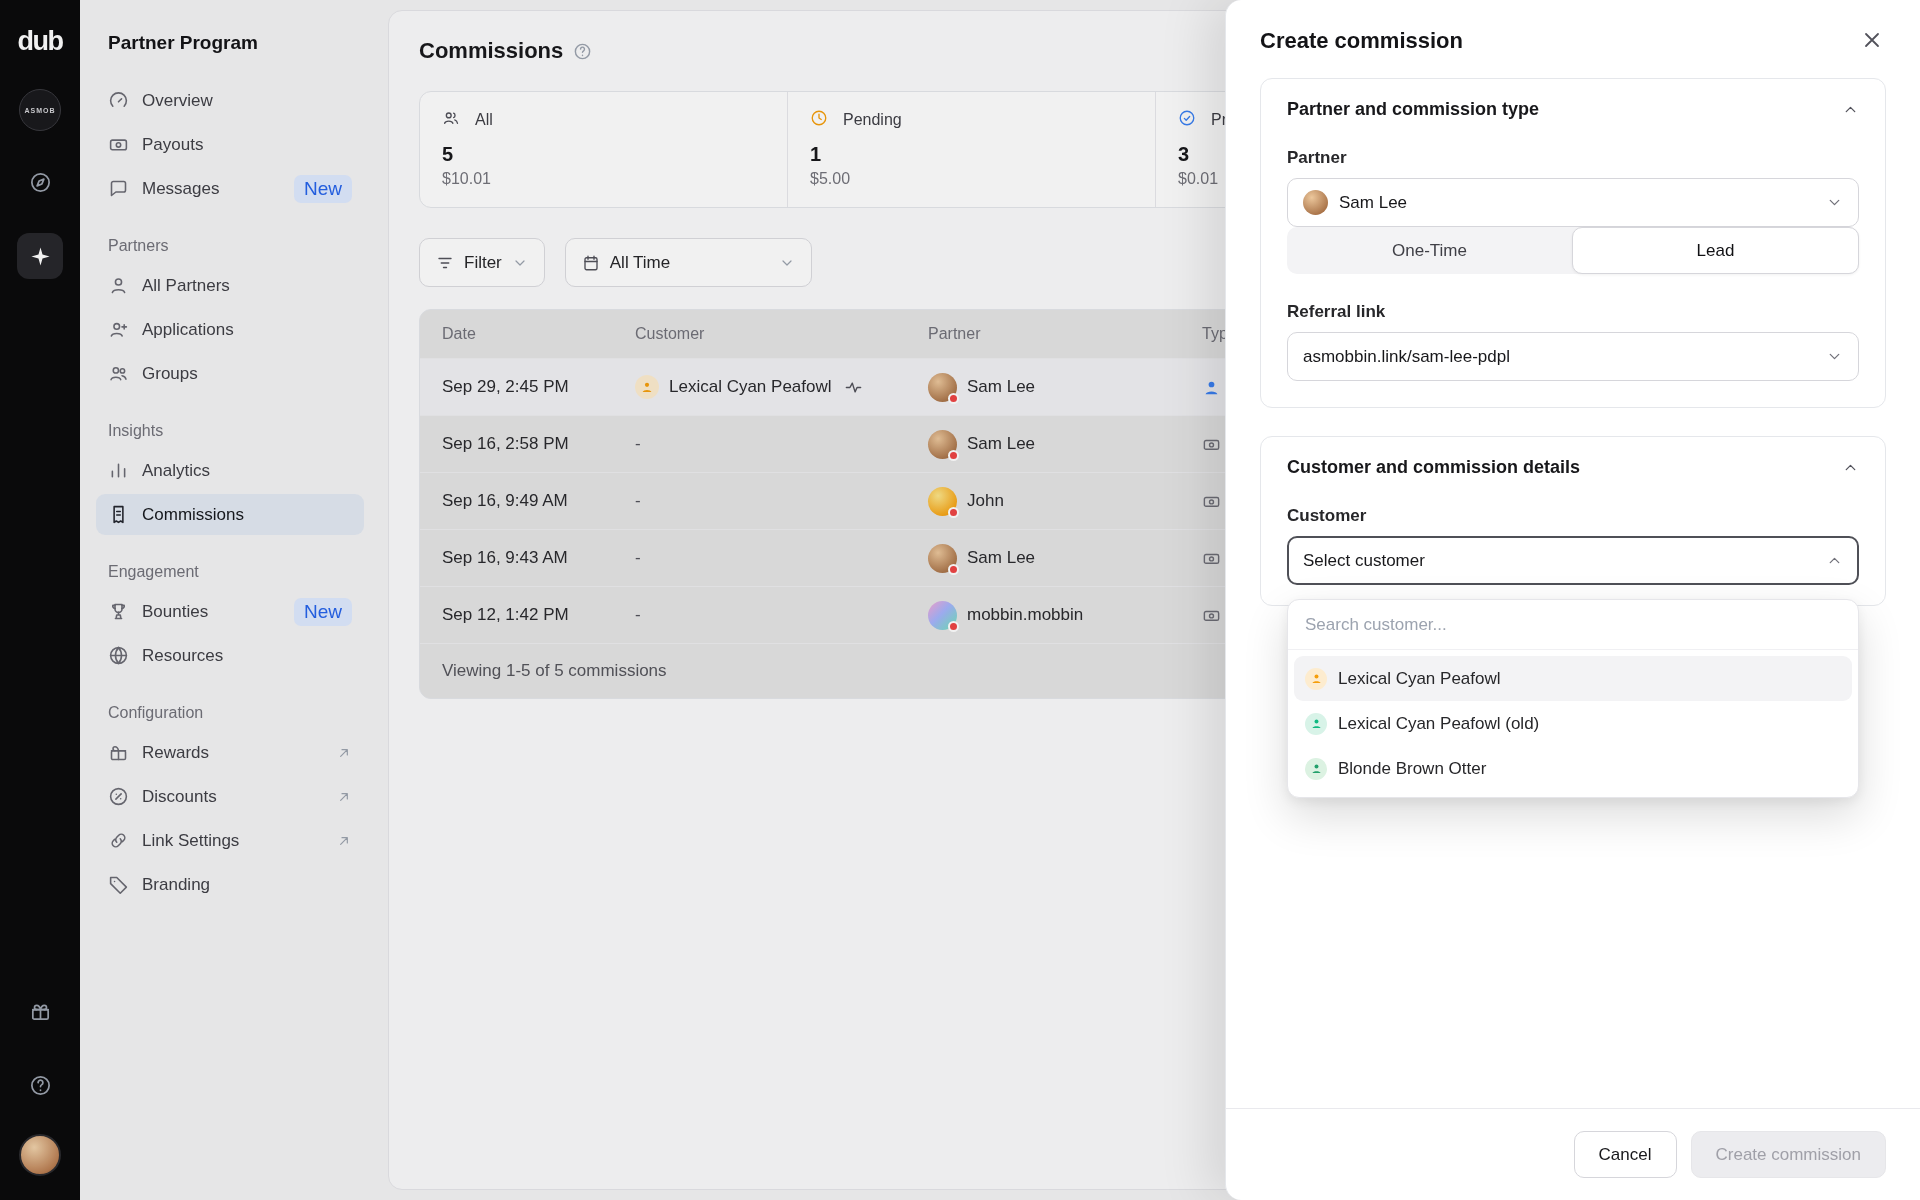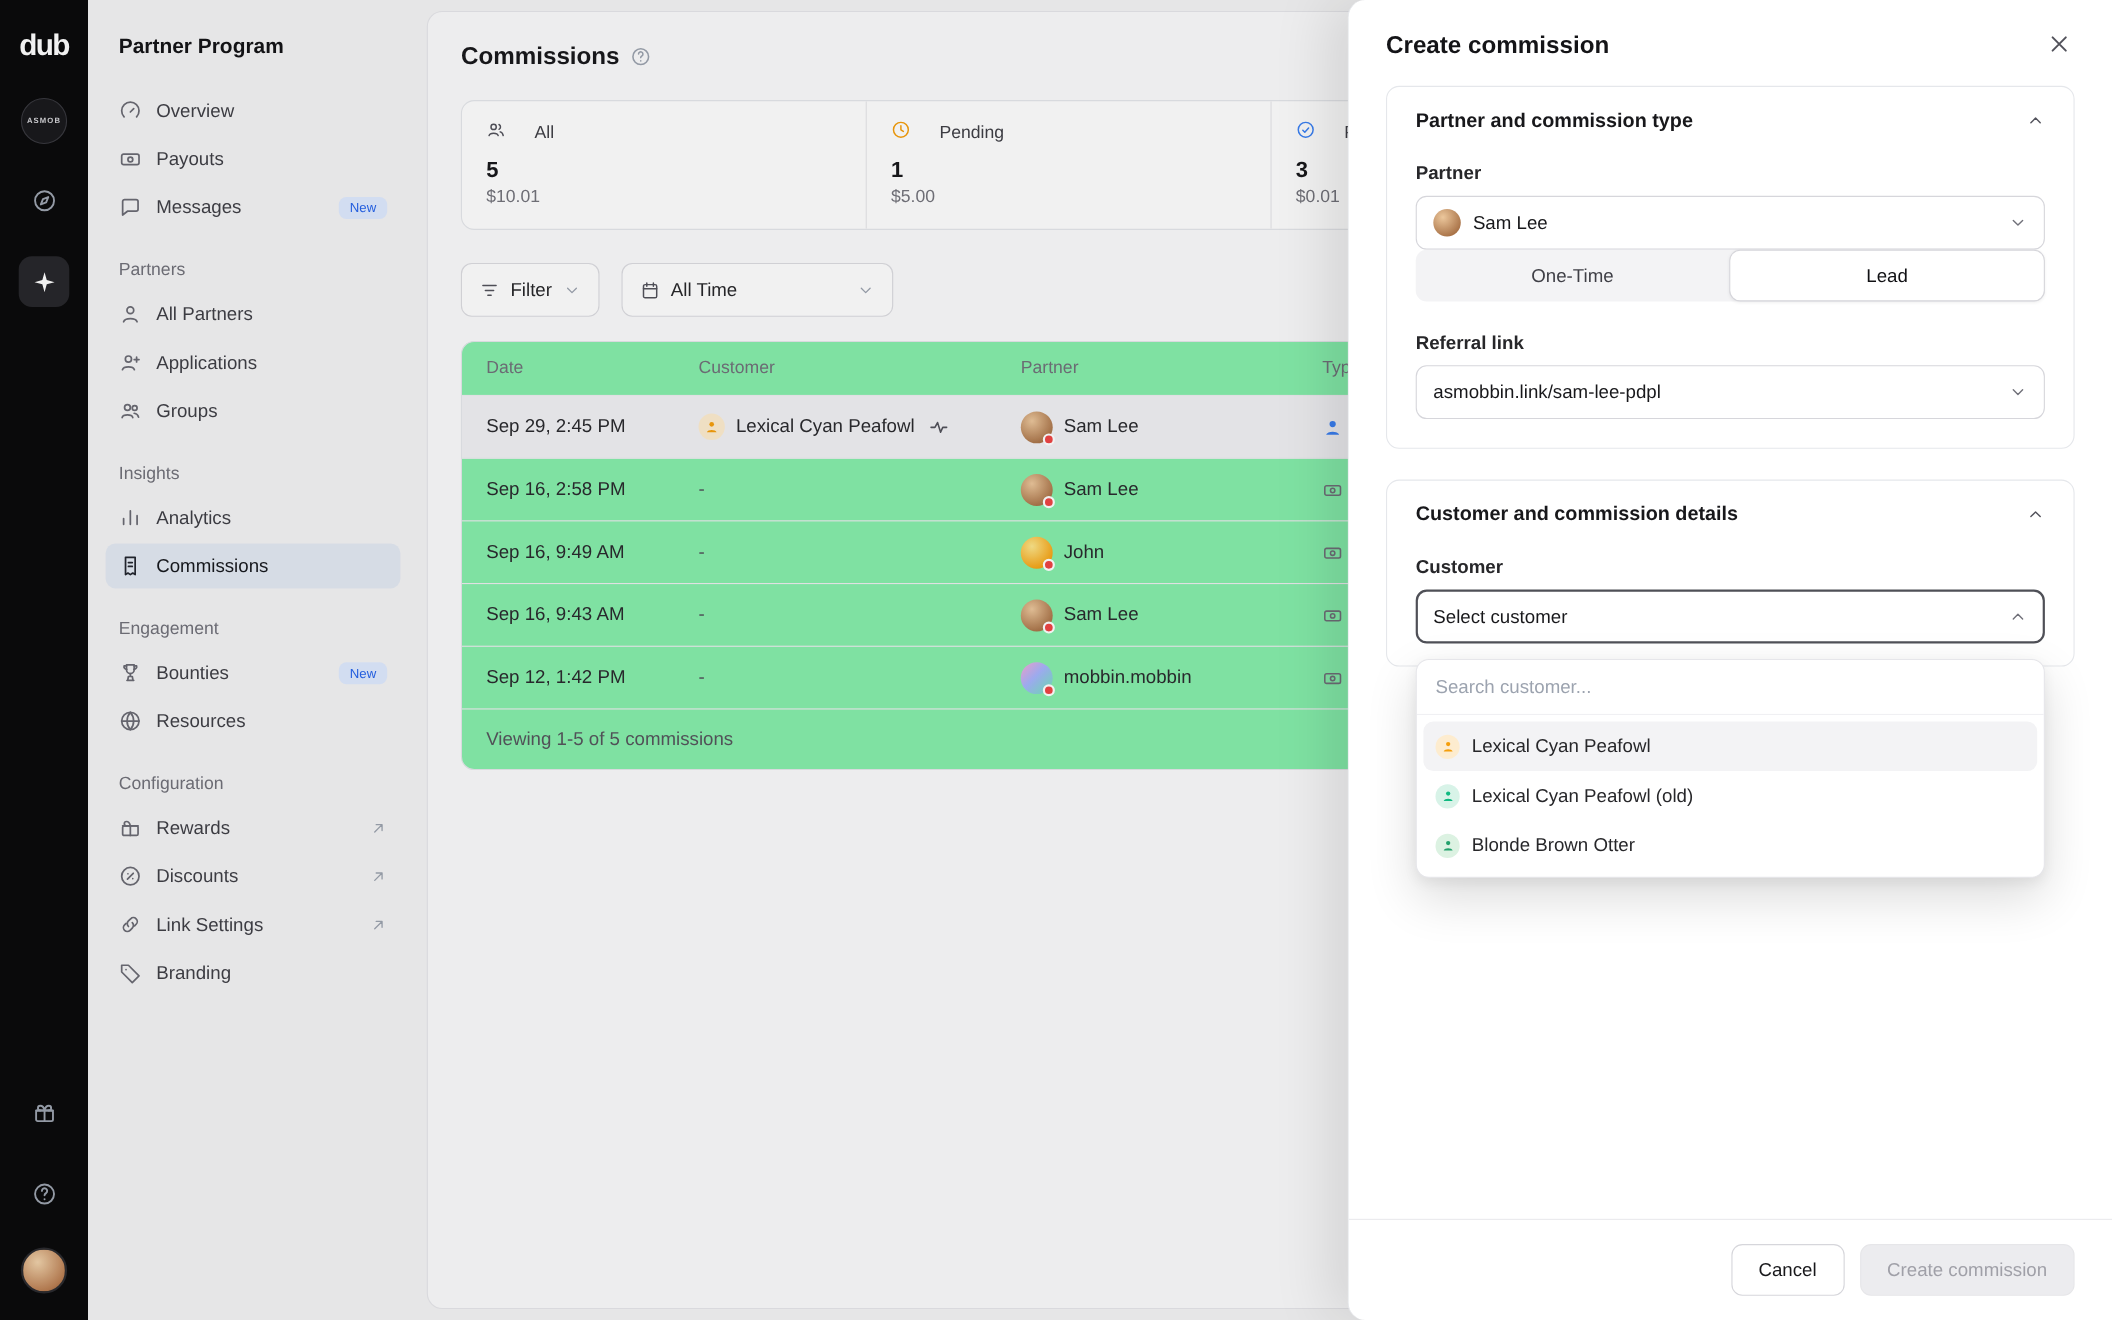--- a/index.html
+++ b/index.html
@@ -24,55 +24,55 @@
   .sidebar { width:300px; flex-shrink:0; padding:32px 16px 20px; background:#f4f4f5; }
   .sb-title { font-size:19px; font-weight:700; color:#141417; margin:0 0 26px 12px; }
   .sb-group { display:flex; flex-direction:column; gap:3px; }
   .sb-heading { font-size:16px; color:#71717a; font-weight:500; margin:28px 12px 10px; }
   .sb-item { height:41px; border-radius:9px; display:flex; align-items:center; gap:13px; padding:0 12px;
     color:#3f3f46; font-size:17px; cursor:pointer; }
   .sb-ic { width:21px; height:21px; color:#6b6b74; display:flex; flex-shrink:0; }
   .sb-ic svg { width:21px; height:21px; }
   .sb-item.active { background:#e3e9f3; color:#16181d; font-weight:500; }
   .sb-item.active .sb-ic { color:#23262e; }
-  .badge { margin-left:auto; background:#dfeaff; color:#2563eb; font-size:12px; font-weight:500;
+  .badge { margin-left:auto; background:#dfeaff; color:#2563eb; font-size:19px; font-weight:500;
     padding:3px 10px; border-radius:7px; }
   .ext { margin-left:auto; width:16px; height:16px; color:#9ca3af; display:flex; }
   .ext svg { width:16px; height:16px; }
 
   
   .main-wrap { flex:1; min-width:0; padding:10px 10px 10px 8px; }
   .main-panel { height:100%; background:#fbfbfc; border:1px solid #e6e6ea; border-radius:14px; padding:0 30px; overflow:hidden; }
   .page-header { height:80px; display:flex; align-items:center; gap:10px; }
   .page-title { font-size:22px; font-weight:600; color:#18181b; }
   .help-ic { width:19px; height:19px; color:#9ca3af; display:flex; cursor:pointer; }
   .help-ic svg { width:19px; height:19px; }
 
   .stats { display:flex; border:1px solid #e5e7eb; border-radius:12px; background:#fff; overflow:hidden; }
   .stat { width:368px; padding:17px 22px 19px; border-right:1px solid #e8e8ec; cursor:pointer; }
   .stat-filler { flex:1; }
-  .stat-top { display:flex; align-items:center; gap:26px; font-size:16px; font-weight:500; color:#3f3f46; }
+  .stat-top { display:flex; align-items:center; gap:15px; font-size:16px; font-weight:500; color:#3f3f46; }
   .stat-top svg { width:18px; height:18px; flex-shrink:0; }
   .ic-orange { color:#f59e0b; }
   .ic-blue { color:#3b82f6; }
   .ic-gray { color:#52525b; }
   .stat-count { margin-top:12px; font-size:20px; font-weight:600; color:#18181b; }
   .stat-amt { margin-top:4px; font-size:16px; color:#74747c; }
 
   .toolbar { margin:30px 0 22px; display:flex; gap:20px; }
   .tbtn { height:49px; display:flex; align-items:center; gap:10px; padding:0 16px; background:#fff;
     border:1px solid #dcdce1; border-radius:10px; font-size:17px; font-weight:500; color:#27272a; cursor:pointer; }
   .tbtn .lead-ic { width:18px; height:18px; color:#52525b; display:flex; }
   .tbtn .lead-ic svg { width:18px; height:18px; }
   .tbtn .chev { width:16px; height:16px; color:#9ca3af; display:flex; }
   .tbtn .chev svg { width:16px; height:16px; }
   .tbtn.time { width:247px; }
   .tbtn.time .chev { margin-left:auto; }
 
-  .table-card { border:1px solid #e5e7eb; border-radius:12px; background:#86efac; overflow:hidden; }
+  .table-card { border:1px solid #e5e7eb; border-radius:12px; background:#e5e5e5; overflow:hidden; }
   .trow { display:grid; grid-template-columns:193px 293px 274px 1fr; align-items:center; padding-left:22px;
     height:57px; border-bottom:1px solid #ededf0; font-size:17px; color:#2a2a2e; }
   .trow.head { height:49px; font-size:16px; color:#71717a; font-weight:400; }
   .trow.hl { background:#f1f1f4; }
   .cellc { display:flex; align-items:center; gap:10px; min-width:0; }
   .dash { color:#52525b; }
   .cust-avatar { width:24px; height:24px; border-radius:50%; display:flex; align-items:center; justify-content:center; flex-shrink:0; }
   .cust-avatar svg { width:14px; height:14px; }
   .pa-amber { background:#fdeccf; color:#f59e0b; }
   .pulse { width:19px; height:19px; color:#52525b; display:flex; margin-left:2px; cursor:pointer; }

